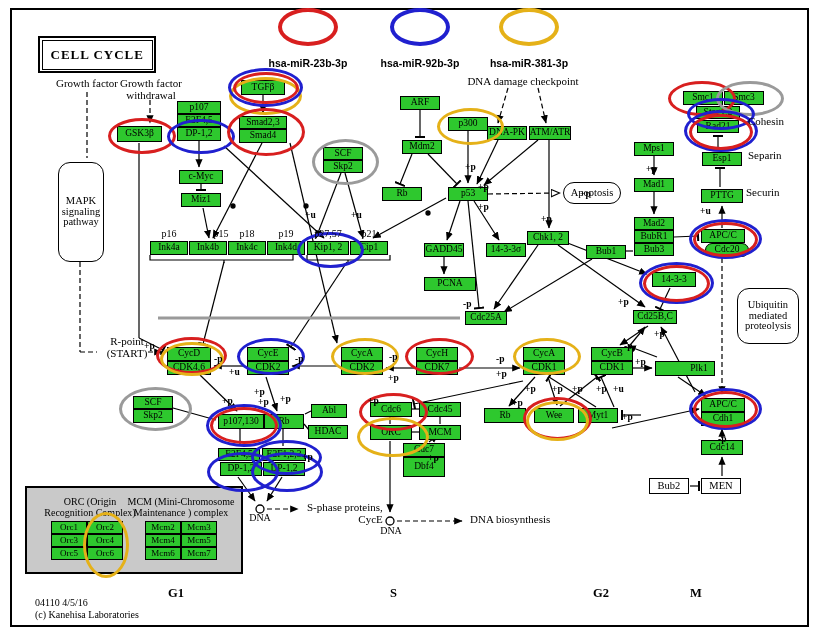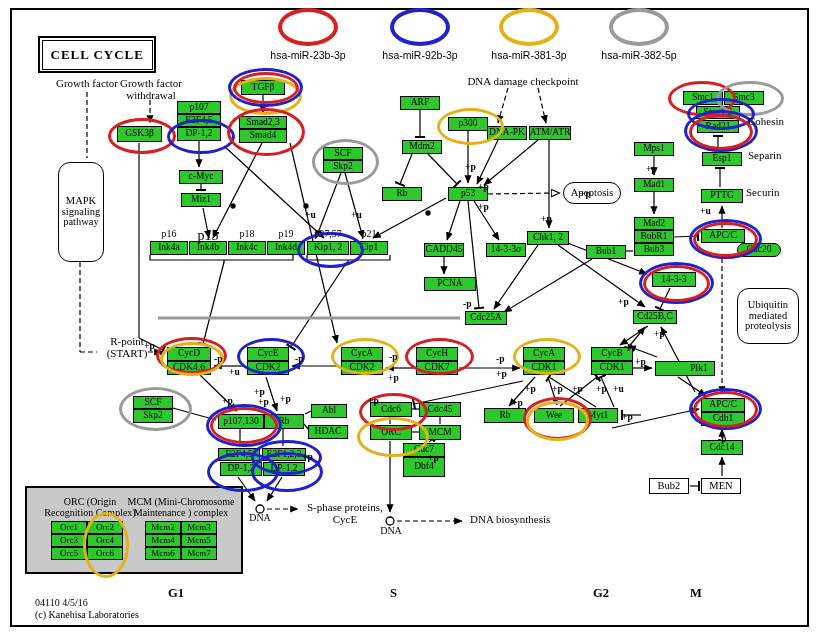--- a/index.html
+++ b/index.html
@@ -3,30 +3,30 @@
 <meta charset="utf-8">
 <style>
   html,body{margin:0;padding:0;background:#fff;}
   #stage{position:relative;width:818px;height:633px;background:#fff;overflow:hidden;
          font-family:"Liberation Serif", serif;}
   #frame{position:absolute;left:10px;top:8px;width:795px;height:615px;border:2px solid #000;}
   .titlebox{position:absolute;left:38px;top:36px;border:2px solid #000;padding:1.5px;background:#fff;}
   .titlebox .inner{border:1.5px solid #000;padding:6px 8px;font-size:13px;font-weight:bold;letter-spacing:1px;}
   .legend-item{position:absolute;top:8px;width:110px;text-align:center;}
   .legend-ellipse{width:52px;height:30px;border-radius:50%;border:4px solid #000;margin:0 auto;}
-  .legend-label{font-family:"Liberation Sans",sans-serif;font-size:10.5px;font-weight:normal;margin-top:3px;}
+  .legend-label{font-family:"Liberation Sans",sans-serif;font-size:10.5px;font-weight:bold;margin-top:11px;}
   .node{position:absolute;box-sizing:border-box;display:flex;align-items:center;justify-content:center;
         text-align:center;white-space:pre-line;line-height:1.02;}
   .g{background:#2ec82e;border:1.5px solid #000;font-size:9.5px;}
   .gs{background:#2ec82e;border:1px solid #000;font-size:9px;}
   .w{background:#fff;border:1.5px solid #000;font-size:10.5px;}
   .r{background:#fff;border:1.5px solid #000;border-radius:12px;font-size:10.5px;}
   .ring{position:absolute;border-radius:50%;background:transparent;pointer-events:none;}
   .lbl{position:absolute;white-space:pre-line;text-align:center;line-height:1.05;color:#000;}
-  .lbl.left{text-align:center;}
+  .lbl.left{text-align:right;}
   .tag{position:absolute;font-size:9.5px;font-weight:bold;white-space:nowrap;}
   .phase{position:absolute;top:586px;font-size:12.5px;font-weight:bold;}
   #complexbox{position:absolute;left:25px;top:486px;width:214px;height:84px;background:#c9c9c9;border:2px solid #000;}
   .cxtitle{position:absolute;font-size:10px;text-align:center;white-space:pre-line;line-height:1.1;}
   #footer{position:absolute;left:35px;top:597px;font-size:10px;line-height:1.15;}
   svg{position:absolute;left:0;top:0;}
 </style>
 </head>
 <body>
 
@@ -148,24 +148,20 @@
     <div class="legend-label">hsa-miR-23b-3p</div>
   </div>
   <div class="legend-item" style="left:365px">
     <div class="legend-ellipse" style="border-color: rgb(32, 32, 207);"></div>
     <div class="legend-label">hsa-miR-92b-3p</div>
   </div>
   <div class="legend-item" style="left:474px">
     <div class="legend-ellipse" style="border-color: rgb(229, 177, 24);"></div>
     <div class="legend-label">hsa-miR-381-3p</div>
   </div>
-  <div class="legend-item" style="left:584px">
-    <div class="legend-ellipse" style="border-color: rgb(154, 154, 154);"></div>
-    <div class="legend-label">hsa-miR-382-5p</div>
-  </div>
 
   <div id="complexbox">
     <div class="cxtitle" style="left:94px;top:8px;width:120px;">MCM (Mini-Chromosome
 Maintenance ) complex</div>
     <div class="cxtitle" style="left:3px;top:8px;width:120px;">ORC (Origin
 Recognition Complex)</div>
   <div class="node gs" style="left: 24px; top: 33px; width: 36px; height: 13px;">Orc1</div>
       <div class="node gs" style="left: 60px; top: 33px; width: 36px; height: 13px;">Orc2</div>
       <div class="node gs" style="left: 24px; top: 46px; width: 36px; height: 13px;">Orc3</div>
       <div class="node gs" style="left: 60px; top: 46px; width: 36px; height: 13px;">Orc4</div>
@@ -247,21 +243,21 @@
       <div class="node g" style="left: 697px; top: 120px; width: 42px; height: 13px;">Rad21</div>
       <div class="node g" style="left: 634px; top: 142px; width: 40px; height: 14px;">Mps1</div>
       <div class="node g" style="left: 702px; top: 152px; width: 40px; height: 14px;">Esp1</div>
       <div class="node g" style="left: 634px; top: 178px; width: 40px; height: 14px;">Mad1</div>
       <div class="node g" style="left: 701px; top: 189px; width: 42px; height: 14px;">PTTG</div>
       <div class="node g" style="left: 634px; top: 217px; width: 40px; height: 13px;">Mad2</div>
       <div class="node g" style="left: 634px; top: 230px; width: 40px; height: 13px;">BubR1</div>
       <div class="node g" style="left: 634px; top: 243px; width: 40px; height: 13px;">Bub3</div>
       <div class="node g" style="left: 586px; top: 245px; width: 40px; height: 14px;">Bub1</div>
       <div class="node g" style="left: 701px; top: 229px; width: 44px; height: 14px;">APC/C</div>
-      <div class="node g" style="left: 737px; top: 243px; width: 44px; height: 14px; border-radius: 7px;">Cdc20</div>
+      <div class="node g" style="left: 705px; top: 243px; width: 44px; height: 14px; border-radius: 7px;">Cdc20</div>
       <div class="node g" style="left: 652px; top: 272px; width: 44px; height: 15px;">14-3-3</div>
       <div class="node g" style="left: 633px; top: 310px; width: 44px; height: 14px;">Cd25B,C</div>
       <div class="node g" style="left: 701px; top: 398px; width: 44px; height: 14px;">APC/C</div>
       <div class="node g" style="left: 701px; top: 412px; width: 44px; height: 14px;">Cdh1</div>
       <div class="node g" style="left: 701px; top: 440px; width: 42px; height: 15px;">Cdc14</div>
       <div class="node w" style="left: 649px; top: 478px; width: 40px; height: 16px;">Bub2</div>
       <div class="node w" style="left: 701px; top: 478px; width: 40px; height: 16px;">MEN</div>
       <div class="node r" style="left: 58px; top: 162px; width: 46px; height: 100px;">MAPK
 signaling
 pathway</div>
@@ -313,21 +309,21 @@
       <div class="lbl" style="left: 7px; top: 78px; width: 160px; font-size: 11px;">Growth factor</div>
       <div class="lbl" style="left: 71px; top: 78px; width: 160px; font-size: 11px;">Growth factor
 withdrawal</div>
       <div class="lbl" style="left: 443px; top: 76px; width: 160px; font-size: 11px;">DNA damage checkpoint</div>
       <div class="lbl left" style="left: 748px; top: 116px; font-size: 11px;">Cohesin</div>
       <div class="lbl left" style="left: 748px; top: 150px; font-size: 11px;">Separin</div>
       <div class="lbl left" style="left: 746px; top: 187px; font-size: 11px;">Securin</div>
       <div class="lbl" style="left: 47px; top: 336px; width: 160px; font-size: 11px;">R-point
 (START)</div>
       <div class="lbl" style="left: 89px; top: 229px; width: 160px; font-size: 10px;">p16</div>
-      <div class="lbl" style="left: 128px; top: 229px; width: 160px; font-size: 14px;">p15</div>
+      <div class="lbl" style="left: 141px; top: 229px; width: 160px; font-size: 10px;">p15</div>
       <div class="lbl" style="left: 167px; top: 229px; width: 160px; font-size: 10px;">p18</div>
       <div class="lbl" style="left: 206px; top: 229px; width: 160px; font-size: 10px;">p19</div>
       <div class="lbl" style="left: 248px; top: 229px; width: 160px; font-size: 10px;">p27,57</div>
       <div class="lbl" style="left: 289px; top: 229px; width: 160px; font-size: 10px;">p21</div>
       <div class="lbl left" style="left: 307px; top: 502px; font-size: 11px;">S-phase proteins,
 CycE</div>
       <div class="lbl" style="left: 180px; top: 513px; width: 160px; font-size: 10px;">DNA</div>
       <div class="lbl" style="left: 311px; top: 526px; width: 160px; font-size: 10px;">DNA</div>
       <div class="lbl left" style="left: 470px; top: 514px; font-size: 11px;">DNA biosynthesis</div>
       <div class="tag" style="left: 144px; top: 341px;">+p</div>

